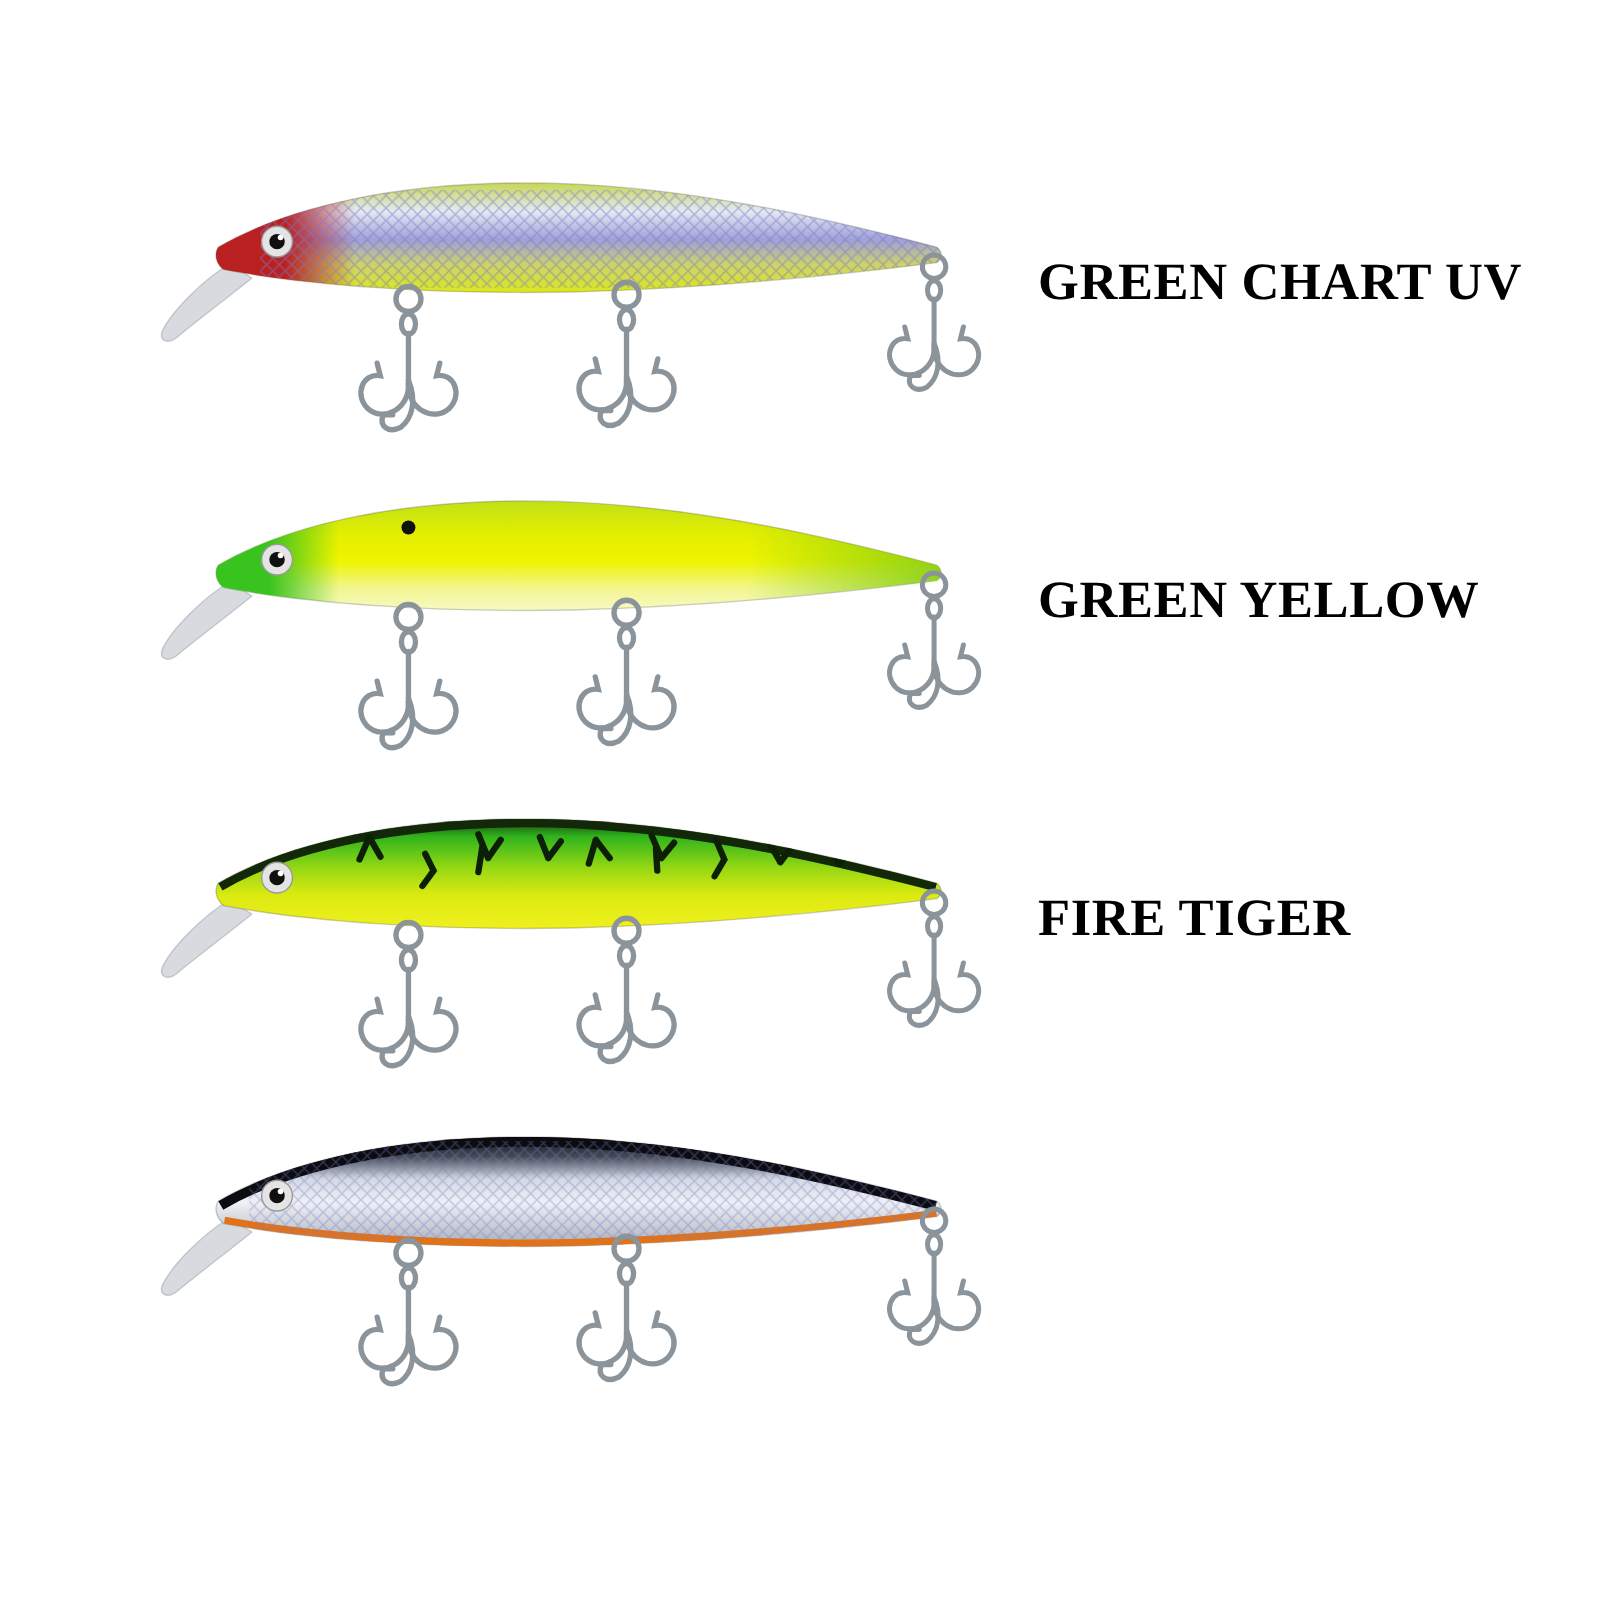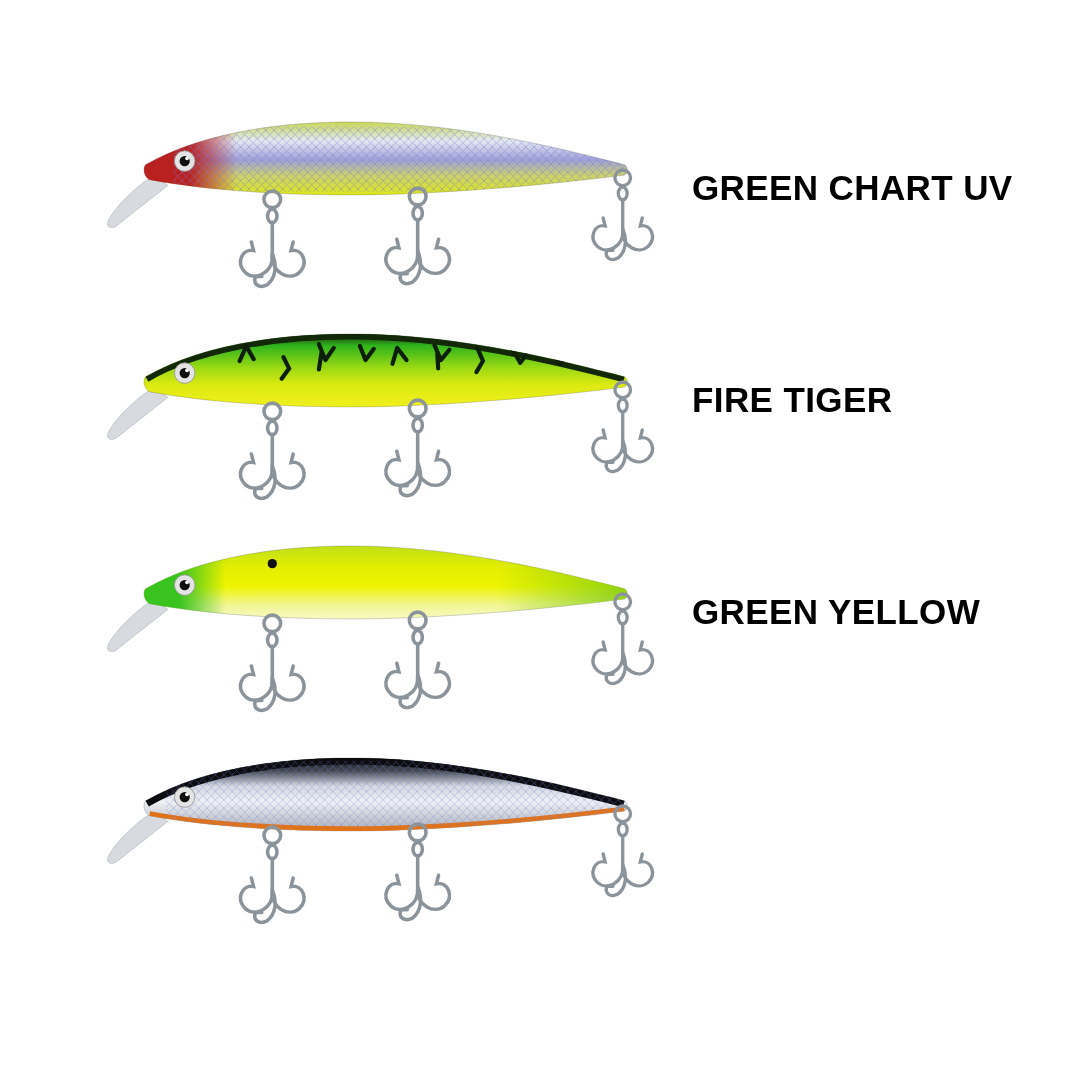--- a/index.html
+++ b/index.html
@@ -1,18 +1,18 @@
 <!DOCTYPE html>
 <html><head>
 <meta charset="utf-8">
 <style>
   html,body{margin:0;padding:0;background:#fff;font-family:"Liberation Sans",sans-serif;}
   .page{width:1080px;height:1080px;position:relative;background:#fff;overflow:hidden;
         padding-top:80px;box-sizing:border-box;}
-  .row{height:212px;display:flex;align-items:flex-start;padding-left:106px;}
+  .row{height:212px;display:flex;align-items:flex-start;padding-left:106px;font-family:Liberation Serif, serif;}
   .lure{width:560px;height:233px;flex:0 0 auto;overflow:visible;display:block;}
   .label{margin:88px 0 0 26px;font-size:35px;font-weight:700;color:#000;
          letter-spacing:.4px;white-space:nowrap;}
   .defs{position:absolute;width:0;height:0;}
 </style>
 </head>
 <body>
 
 <svg class="defs" aria-hidden="true">
   <defs>
@@ -106,20 +106,37 @@
       <use href="#treble" transform="translate(178,128) scale(1.12)"></use>
       <use href="#treble" transform="translate(334,125) scale(1.12)"></use>
       <use href="#treble" transform="translate(554,105) scale(1.05)"></use>
     </svg>
     <div class="label">GREEN CHART UV</div>
   </div>
 
   <div class="row">
     <svg class="lure" viewBox="0 0 600 250">
       <use href="#lipPath" fill-opacity="0.55" stroke="#9aa0a8" stroke-opacity="0.5" fill="#b6bcc4"></use>
+      <use href="#bodyPath" fill="url(#body2)" stroke="rgba(60,60,60,0.25)" stroke-width="1"></use>
+      <g clip-path="url(#bodyClip)">
+        <rect x="28" y="40" width="100" height="95" fill="url(#headGreen)"></rect>
+        <rect x="420" y="40" width="140" height="95" fill="url(#tailGreen)"></rect>
+        <circle cx="178" cy="64" r="5" fill="#101010"></circle>
+      </g>
+      <use href="#eye" x="84" y="87"></use>
+      <use href="#treble" transform="translate(178,128) scale(1.12)"></use>
+      <use href="#treble" transform="translate(334,125) scale(1.12)"></use>
+      <use href="#treble" transform="translate(554,105) scale(1.05)"></use>
+    </svg>
+    <div class="label">GREEN YELLOW</div>
+  </div>
+
+  <div class="row">
+    <svg class="lure" viewBox="0 0 600 250">
+      <use href="#lipPath" fill-opacity="0.55" stroke="#9aa0a8" stroke-opacity="0.5" fill="#b6bcc4"></use>
       <use href="#bodyPath" fill="url(#body3)" stroke="rgba(60,60,60,0.25)" stroke-width="1"></use>
       <g clip-path="url(#bodyClip)">
         <use href="#backCurve" fill="none" stroke-width="12" stroke="#132808"></use>
         <g fill="none" stroke-width="4.5" stroke-linecap="round" stroke="#0d1f07">
           <path d="M150,58 l-7,16 M150,58 l8,14"></path>
           <path d="M190,70 l6,12 l-8,11"></path>
           <path d="M228,56 l7,17 M235,73 l9,-13 M231,64 l-3,19"></path>
           <path d="M272,58 l6,15 M278,73 l9,-12"></path>
           <path d="M312,60 l-5,17 M312,60 l10,13"></path>
           <path d="M352,57 l7,16 M359,73 l9,-11 M355,66 l1,16"></path>
@@ -133,37 +150,20 @@
       <use href="#treble" transform="translate(178,128) scale(1.12)"></use>
       <use href="#treble" transform="translate(334,125) scale(1.12)"></use>
       <use href="#treble" transform="translate(554,105) scale(1.05)"></use>
     </svg>
     <div class="label">FIRE TIGER</div>
   </div>
 
   <div class="row">
     <svg class="lure" viewBox="0 0 600 250">
       <use href="#lipPath" fill-opacity="0.55" stroke="#9aa0a8" stroke-opacity="0.5" fill="#b6bcc4"></use>
-      <use href="#bodyPath" fill="url(#body2)" stroke="rgba(60,60,60,0.25)" stroke-width="1"></use>
-      <g clip-path="url(#bodyClip)">
-        <rect x="28" y="40" width="100" height="95" fill="url(#headGreen)"></rect>
-        <rect x="420" y="40" width="140" height="95" fill="url(#tailGreen)"></rect>
-        <circle cx="178" cy="64" r="5" fill="#101010"></circle>
-      </g>
-      <use href="#eye" x="84" y="87"></use>
-      <use href="#treble" transform="translate(178,128) scale(1.12)"></use>
-      <use href="#treble" transform="translate(334,125) scale(1.12)"></use>
-      <use href="#treble" transform="translate(554,105) scale(1.05)"></use>
-    </svg>
-    <div class="label">GREEN YELLOW</div>
-  </div>
-
-  <div class="row">
-    <svg class="lure" viewBox="0 0 600 250">
-      <use href="#lipPath" fill-opacity="0.55" stroke="#9aa0a8" stroke-opacity="0.5" fill="#b6bcc4"></use>
       <use href="#bodyPath" fill="url(#body4)" stroke="rgba(60,60,60,0.25)" stroke-width="1"></use>
       <g clip-path="url(#bodyClip)">
         <use href="#backCurve" fill="none" stroke-width="14" stroke="#0a0c0f"></use>
         <use href="#bellyCurve" fill="none" stroke-width="10" stroke="#e0731a"></use>
         <rect x="64" y="48" width="494" height="70" fill="url(#holo)" opacity="0.38"></rect>
       </g>
       <use href="#eye" x="84" y="87"></use>
       <use href="#treble" transform="translate(178,128) scale(1.12)"></use>
       <use href="#treble" transform="translate(334,125) scale(1.12)"></use>
       <use href="#treble" transform="translate(554,105) scale(1.05)"></use>

